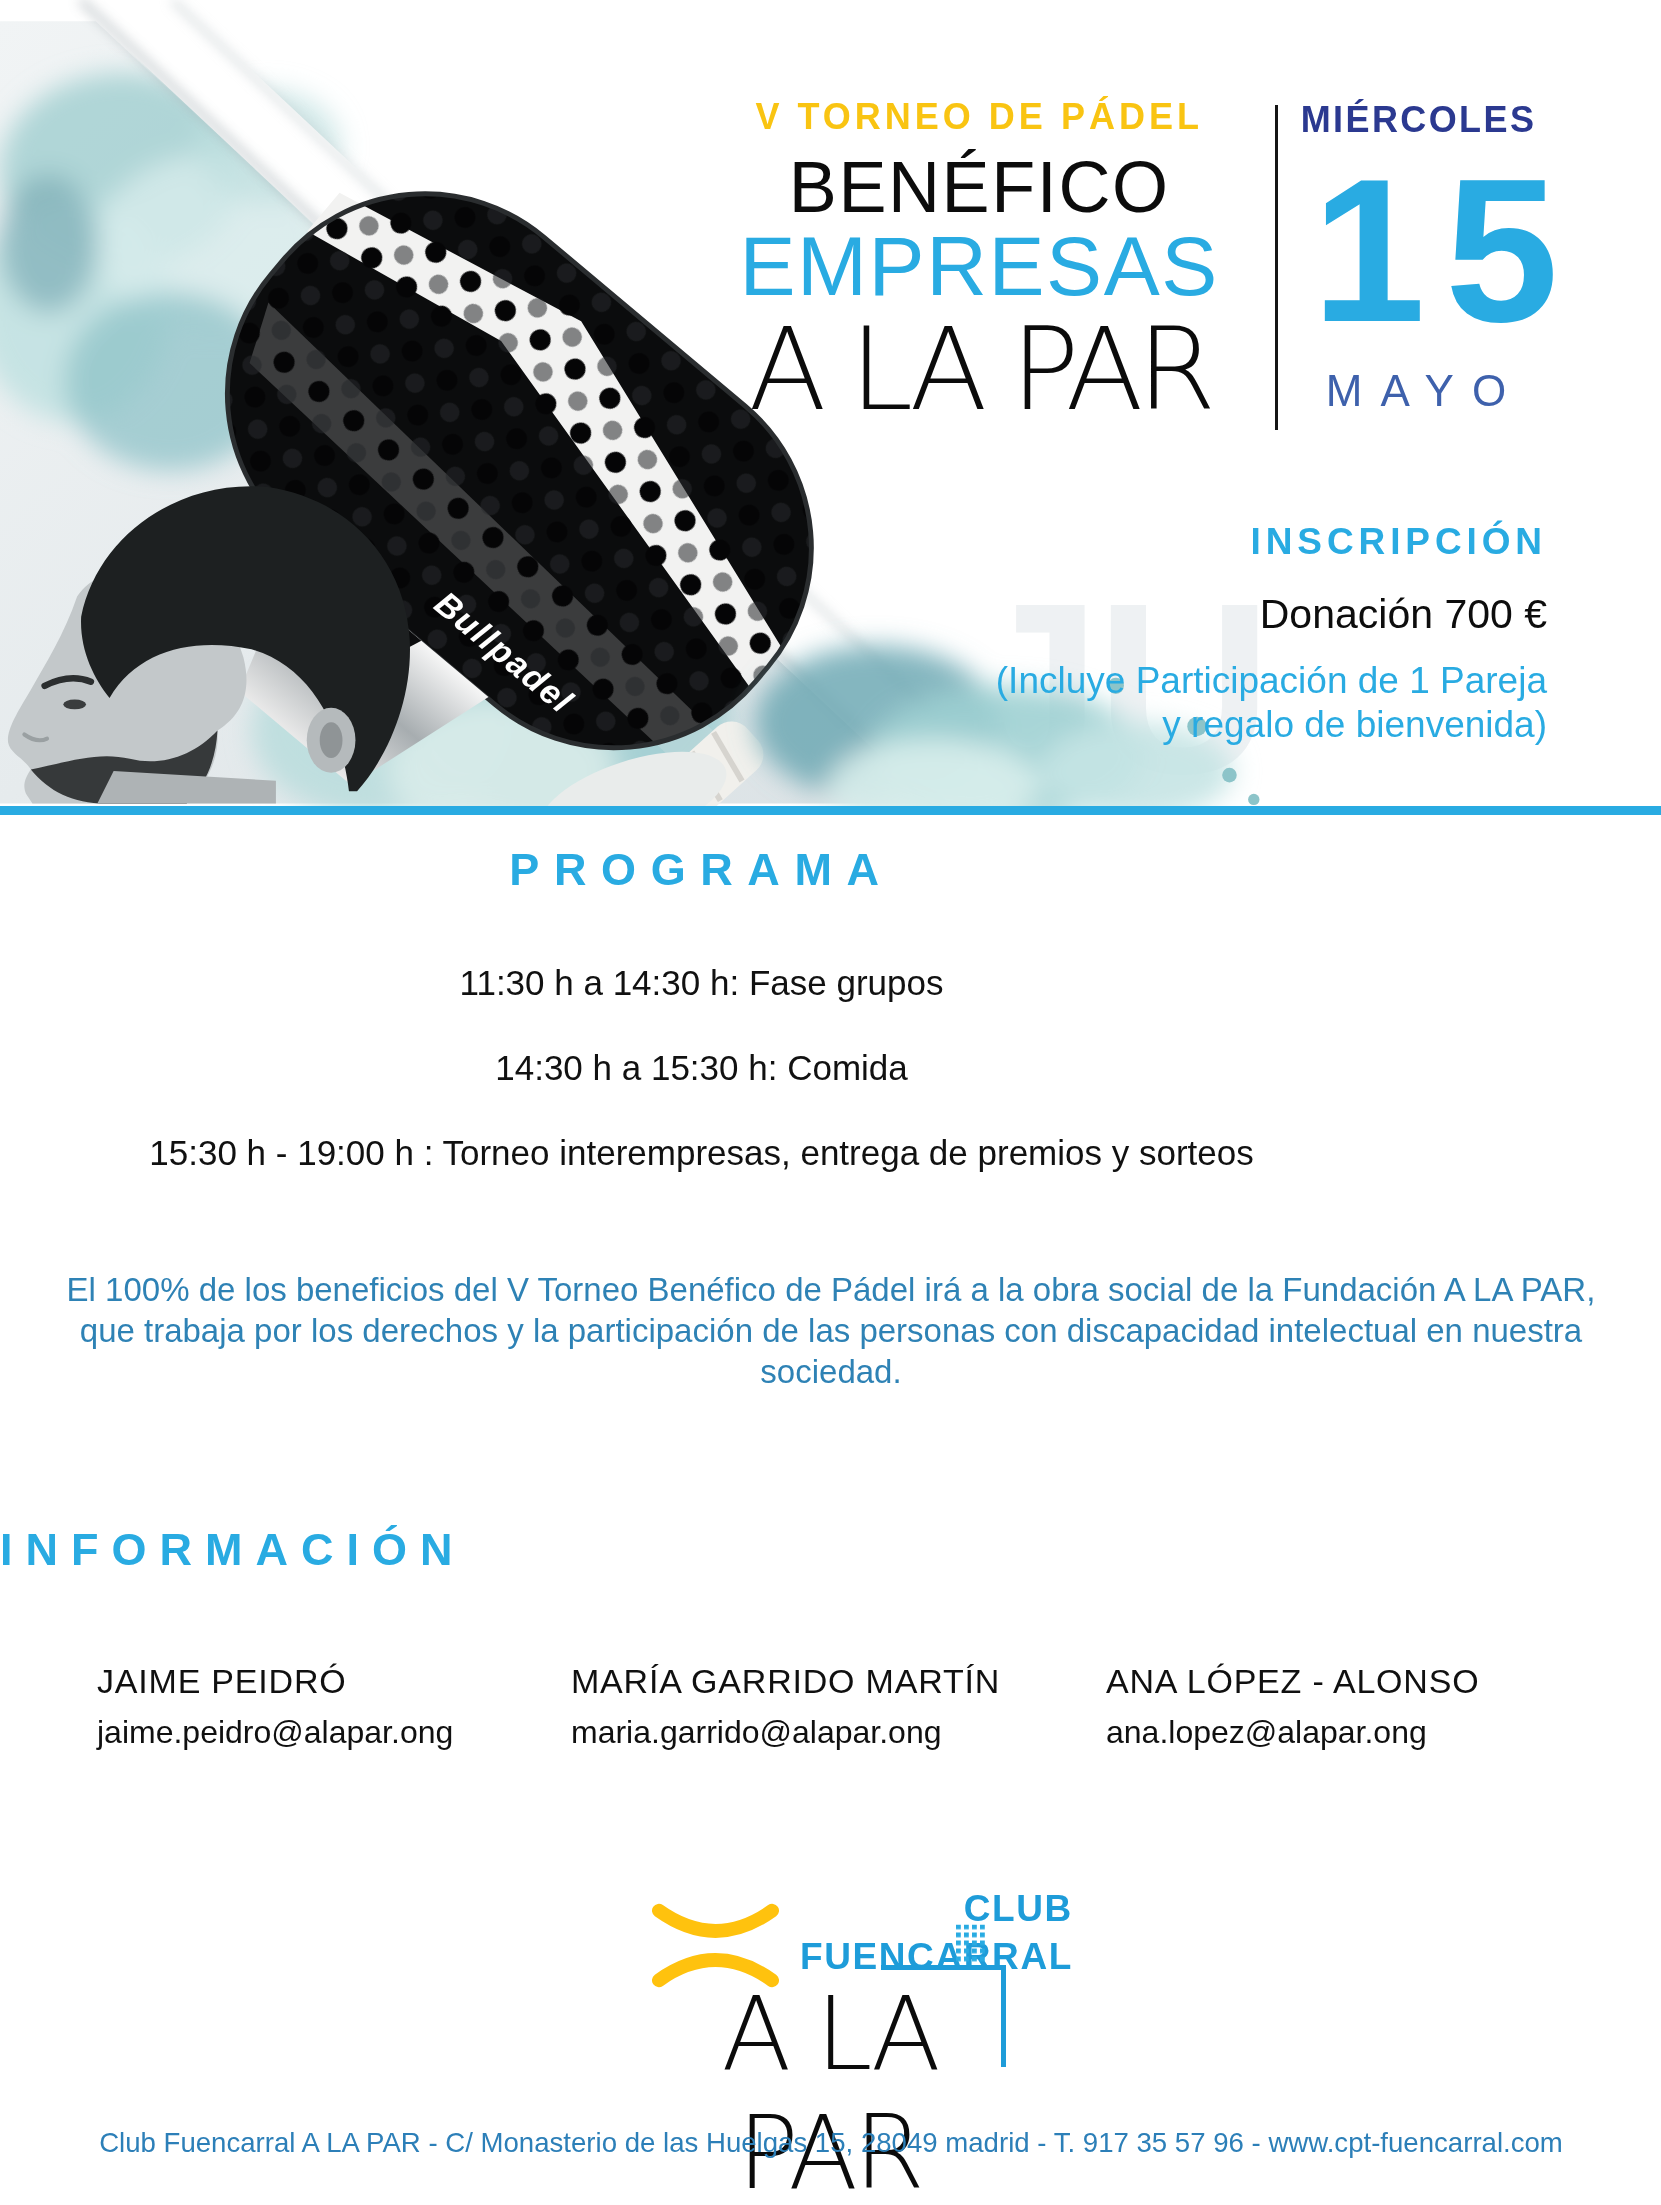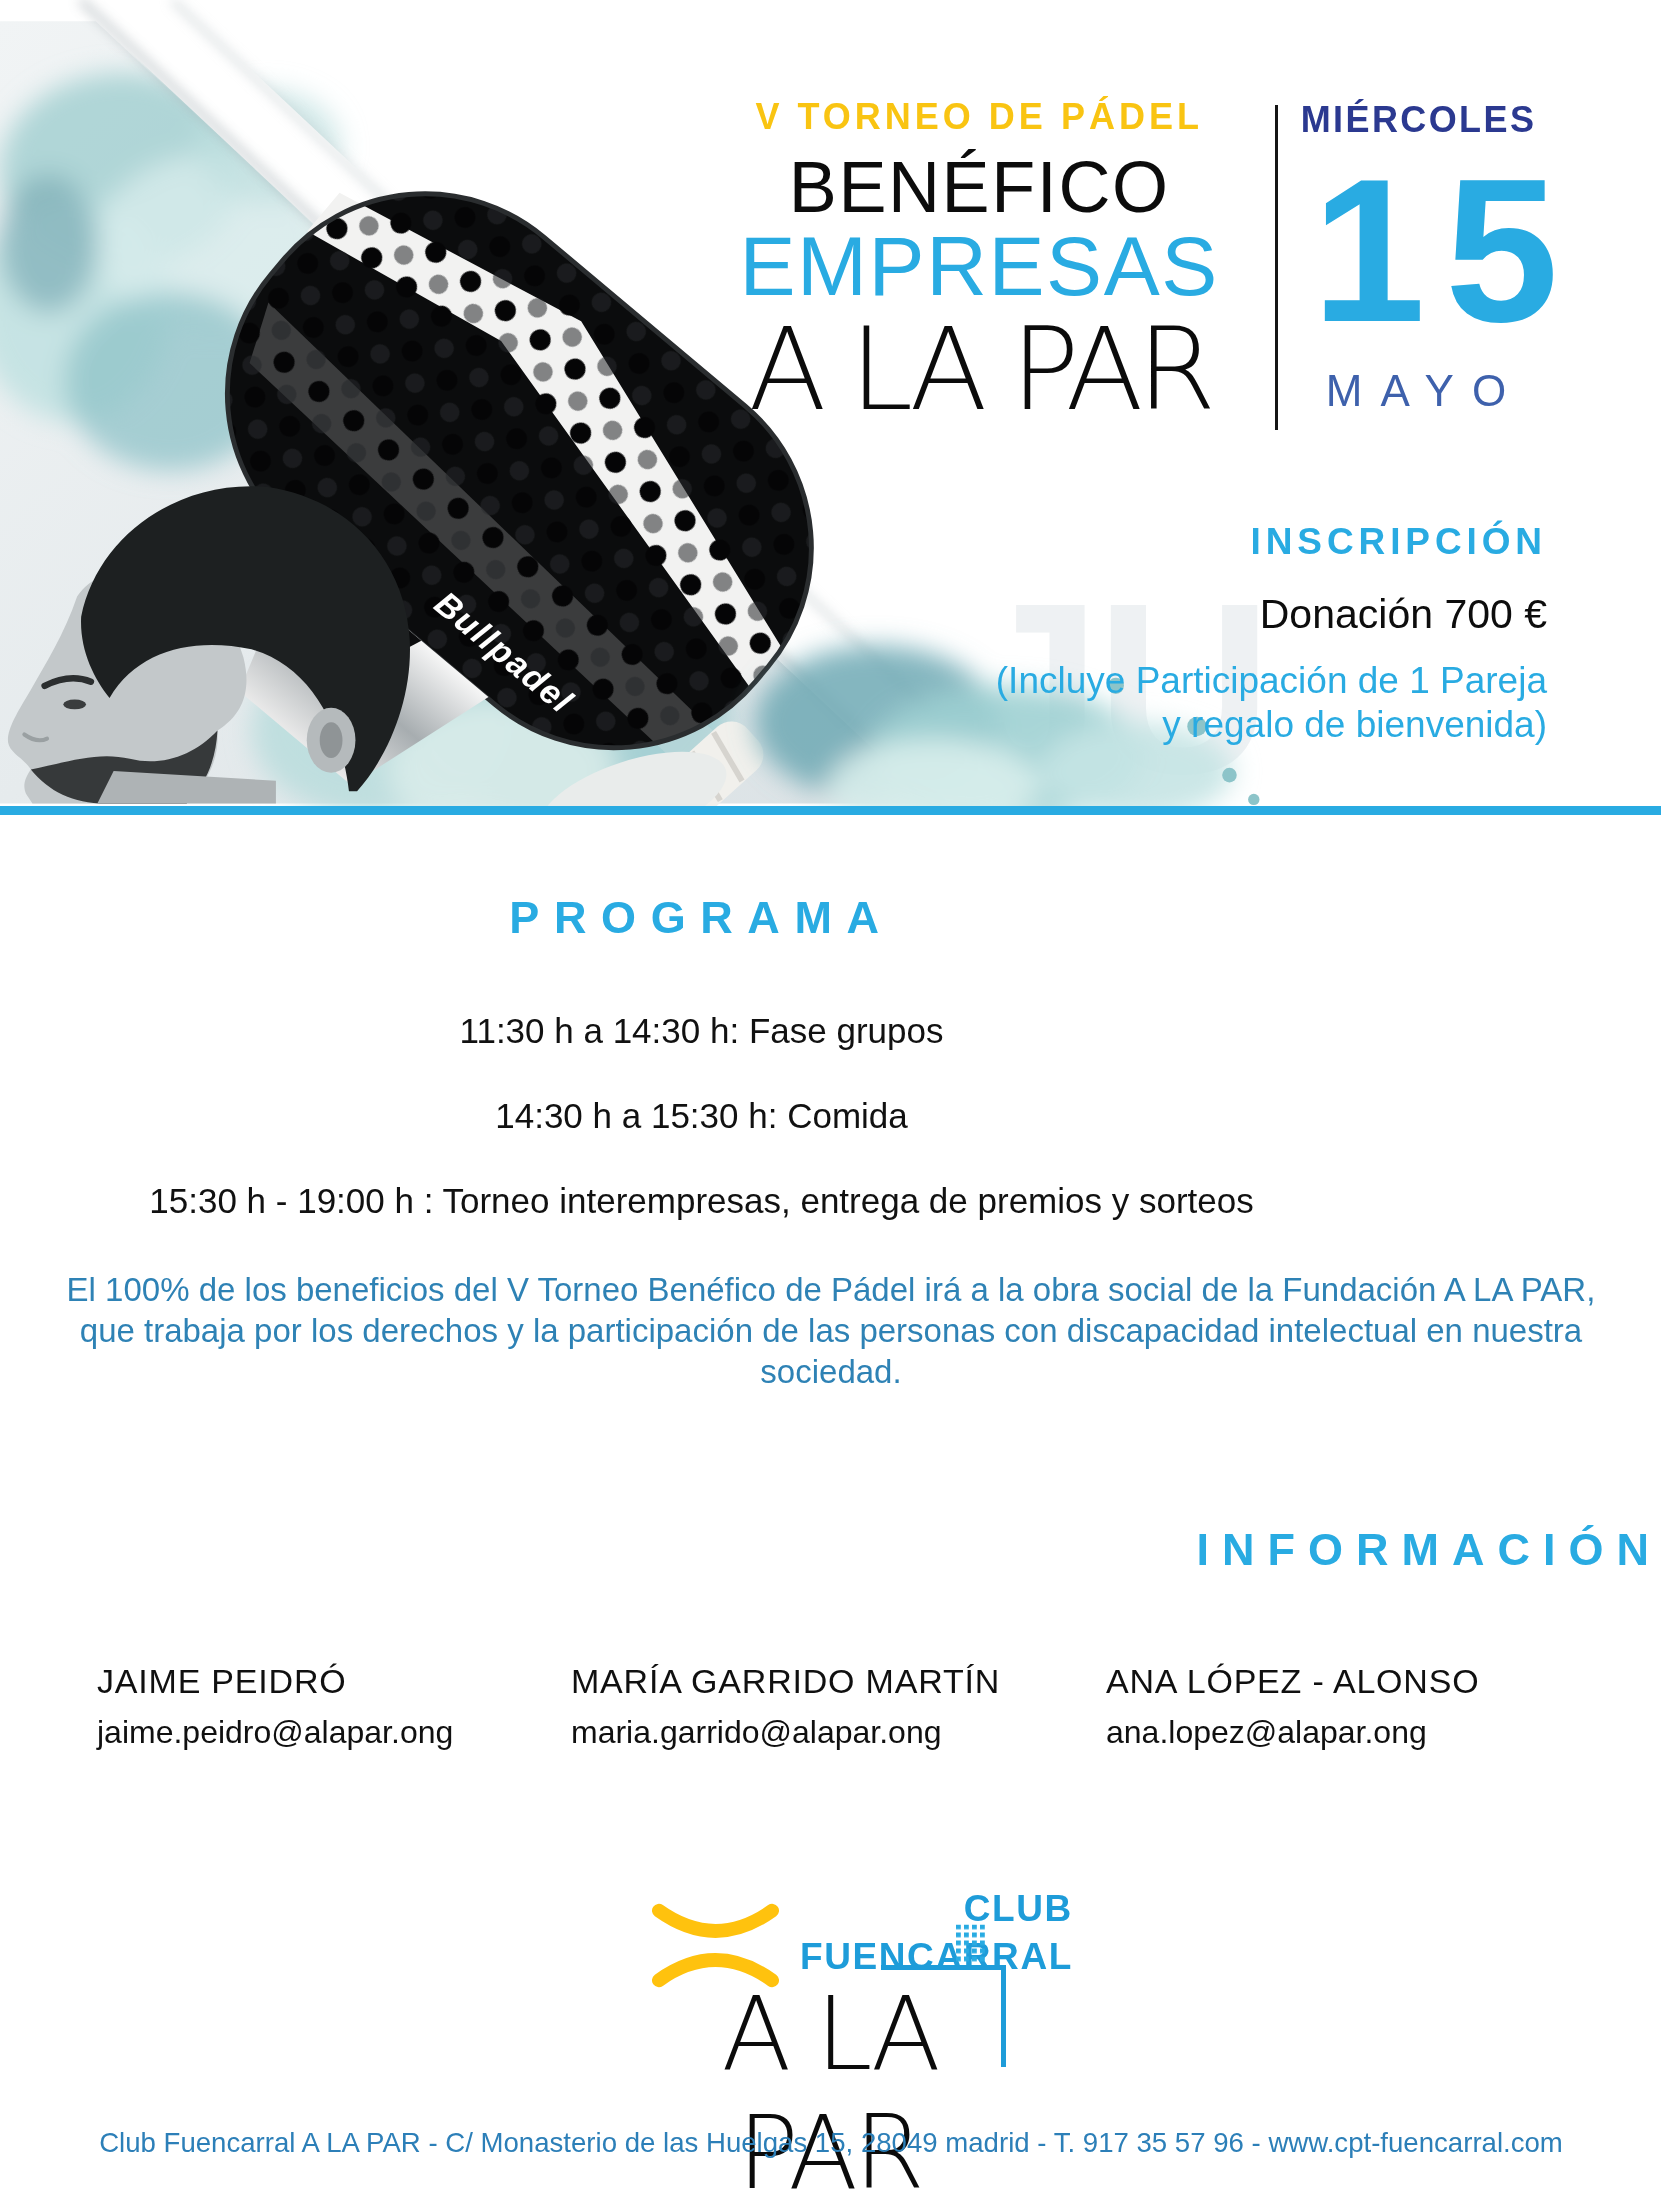--- a/index.html
+++ b/index.html
@@ -21,31 +21,31 @@
   .daynum{font-size:204px;font-weight:700;letter-spacing:19.5px;color:#29ABE2;line-height:0.92;margin-top:16px;margin-left:15px;}
   .month{font-size:44px;font-weight:500;letter-spacing:18px;color:#3E61AC;margin-top:21px;margin-left:13px;}
 
   
   .inscription{position:absolute;top:521px;right:115px;text-align:right;}
   .ins-heading{font-size:37px;font-weight:700;letter-spacing:4.9px;color:#29ABE2;margin-bottom:27.6px;}
   .donation{font-size:41px;font-weight:500;color:#0d0d0d;margin-bottom:21px;}
   .note{font-size:37px;font-weight:400;color:#29ABE2;line-height:1.2;}
 
   
-  .program{position:absolute;top:892px;left:0;width:1403px;text-align:center;}
+  .program{position:absolute;top:844px;left:0;width:1403px;text-align:center;}
   .prog-heading{font-size:45px;font-weight:700;letter-spacing:14.6px;color:#29ABE2;}
   .prog-items{margin-top:67px;}
   .prog-item{font-size:35px;font-weight:500;color:#111111;margin-bottom:45px;}
 
   
   .benefit{position:absolute;top:1270px;left:52px;width:1558px;text-align:center;
            font-size:33px;font-weight:500;color:#2E82B5;line-height:1.24;}
 
   
-  .info-heading{position:absolute;top:1524px;left:0;width:1662px;text-align:right;
+  .info-heading{position:absolute;top:1524px;left:0;width:1662px;text-align:left;
                 font-size:45px;font-weight:700;letter-spacing:13px;color:#29ABE2;}
   .contact{position:absolute;top:1662px;text-align:left;}
   .contact.c1{left:97px;width:471px;}
   .contact.c2{left:571px;width:519px;}
   .contact.c3{left:1106px;width:487px;}
   .contact-name{font-size:34px;font-weight:500;letter-spacing:0.8px;color:#101010;}
   .contact-email{font-size:32px;font-weight:400;color:#101010;margin-top:13px;}
 
   
   .logo{position:absolute;left:620px;top:1890px;width:422px;height:227px;}

